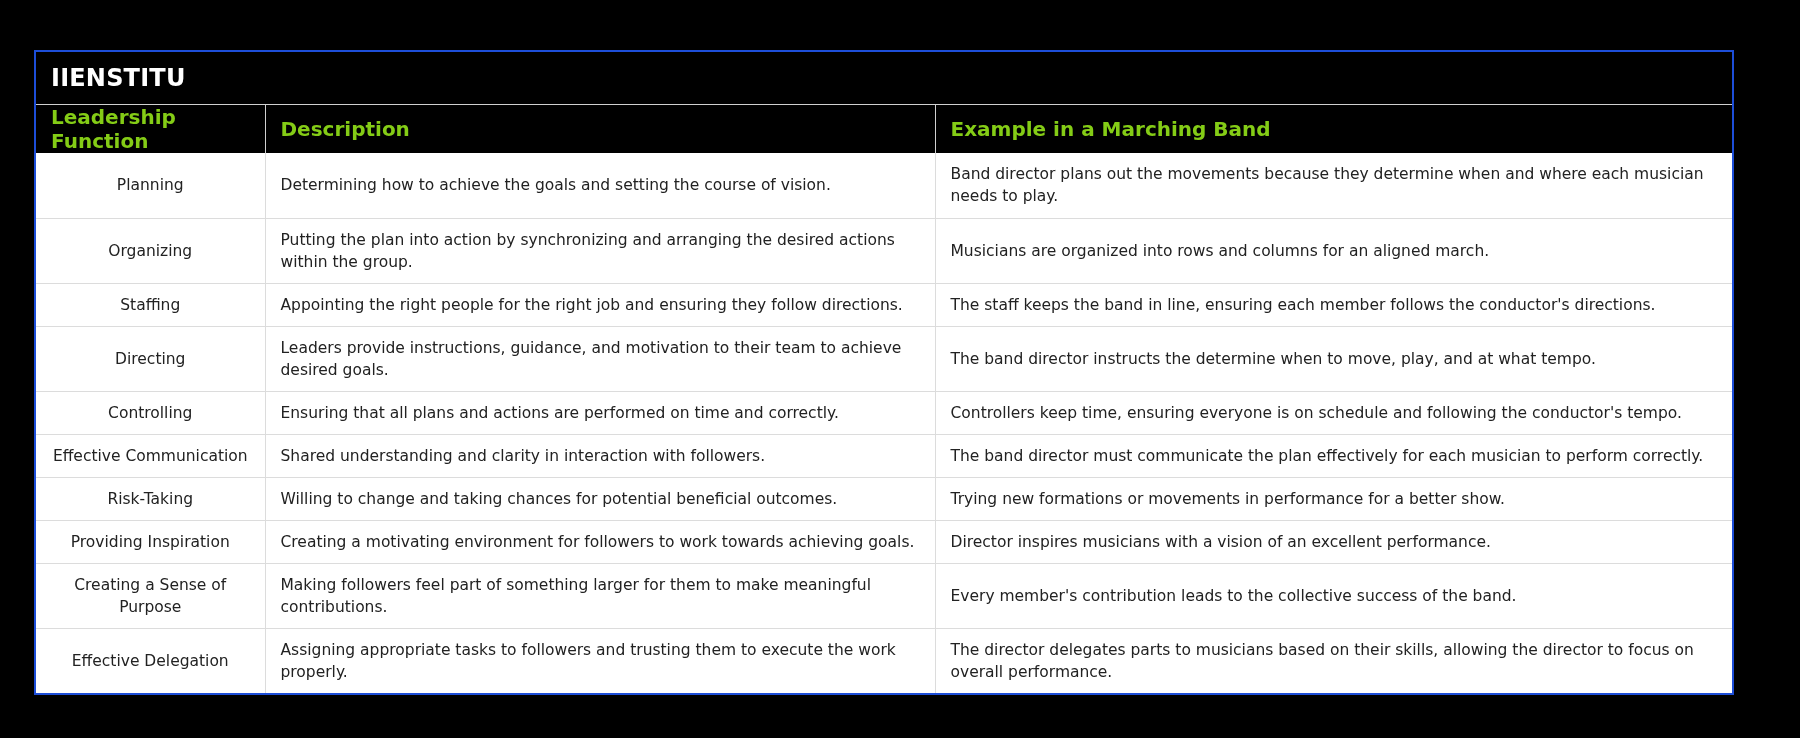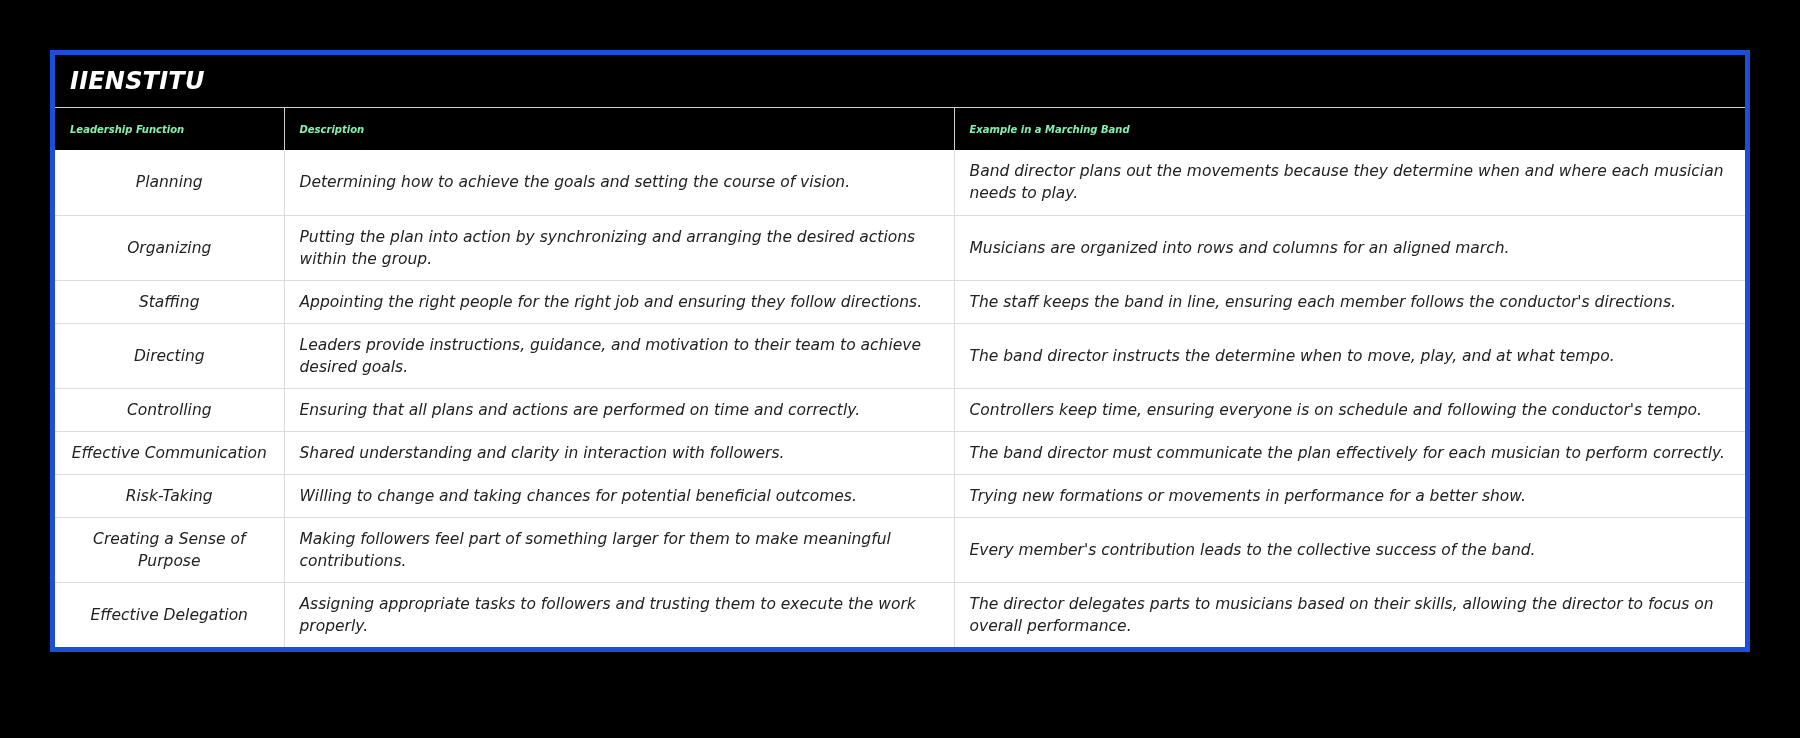--- a/index.html
+++ b/index.html
@@ -6,26 +6,25 @@
       margin: 0;
       padding: 0;
       background: #000000;
       width: 1800px;
       height: 738px;
       overflow: hidden;
       font-family: "DejaVu Sans", "Liberation Sans", sans-serif;
     }
     .wrap {
       position: absolute;
-      left: 50px;
+      left: 34px;
       top: 50px;
       width: 1700px;
-      border: 5px solid #1d4ed8;
+      border: 2px solid #1d4ed8;
       box-sizing: border-box;
-      font-style: italic;
     }
     .title-bar {
       height: 53px;
       background: #000;
       color: #fff;
       font-weight: bold;
       font-size: 24px;
       line-height: 53px;
       padding-left: 15px;
       border-bottom: 1px solid #d0d0d0;
@@ -35,23 +34,23 @@
     table {
       width: 100%;
       border-collapse: collapse;
       table-layout: fixed;
     }
     col.c1 { width: 229px; }
     col.c2 { width: 670px; }
     col.c3 { width: auto; }
     th {
       background: #000;
-      color: #86efac;
+      color: #84cc16;
       font-weight: bold;
-      font-size: 10px;
+      font-size: 20px;
       text-align: left;
       height: 42px;
       padding: 0 15px;
       border-left: 1px solid #d0d0d0;
       box-sizing: border-box;
     }
     th:first-child { border-left: none; }
     td {
       background: #fff;
       color: #222;
@@ -115,20 +114,25 @@
       <tr class="row-single">
         <td>Effective Communication</td>
         <td>Shared understanding and clarity in interaction with followers.</td>
         <td>The band director must communicate the plan effectively for each musician to perform correctly.</td>
       </tr>
       <tr class="row-single">
         <td>Risk-Taking</td>
         <td>Willing to change and taking chances for potential beneficial outcomes.</td>
         <td>Trying new formations or movements in performance for a better show.</td>
       </tr>
+      <tr class="row-single">
+        <td>Providing Inspiration</td>
+        <td>Creating a motivating environment for followers to work towards achieving goals.</td>
+        <td>Director inspires musicians with a vision of an excellent performance.</td>
+      </tr>
       <tr class="row-double">
         <td>Creating a Sense of Purpose</td>
         <td>Making followers feel part of something larger for them to make meaningful contributions.</td>
         <td>Every member's contribution leads to the collective success of the band.</td>
       </tr>
       <tr class="row-double">
         <td>Effective Delegation</td>
         <td>Assigning appropriate tasks to followers and trusting them to execute the work properly.</td>
         <td>The director delegates parts to musicians based on their skills, allowing the director to focus on overall performance.</td>
       </tr>

